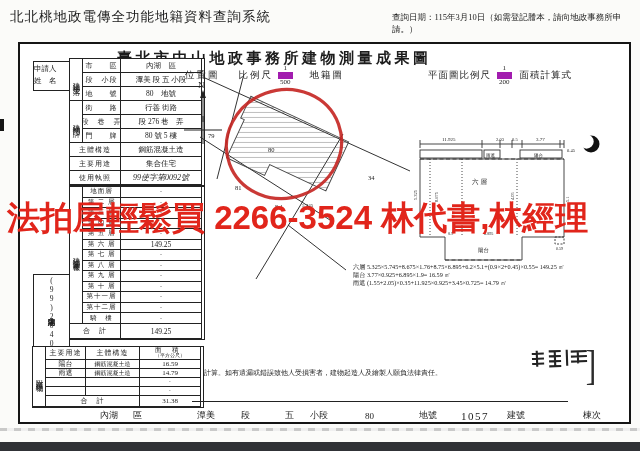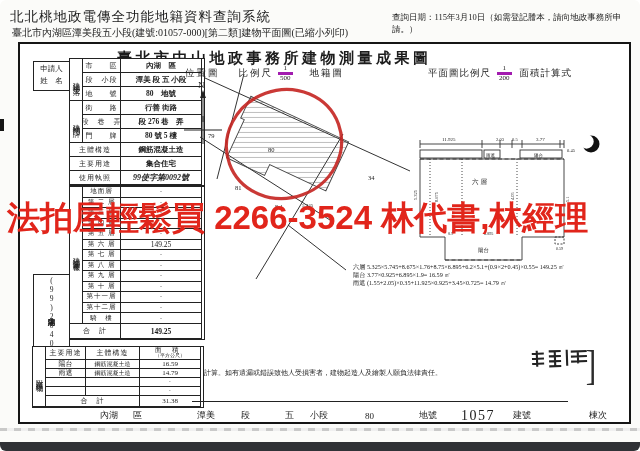--- a/index.html
+++ b/index.html
@@ -1,39 +1,39 @@
 <!DOCTYPE html>
 <html><head>
 <meta charset="utf-8">
 <style>
   html,body{margin:0;padding:0;}
   .screen{position:relative;width:640px;height:451px;background:#fbfbf9;overflow:hidden;
-          font-family:"Liberation Serif","DejaVu Serif",serif;color:#1c1c1c;border-radius:6px;}
+          font-family:"Liberation Serif","DejaVu Serif",serif;color:#1c1c1c;}
   .abs{position:absolute;}
   
   .sys-title{left:10px;top:8px;font-size:13.5px;letter-spacing:1px;}
   .query-date{left:392px;top:12px;font-size:8.5px;}
   .subtitle{left:12px;top:26px;font-size:10px;}
   
   .doc{left:18px;top:42px;width:609px;height:378px;border:2px solid #151515;background:#fff;}
   .doc > *{position:absolute;}
   .doc-title{left:97px;top:5px;font-size:15px;font-weight:bold;letter-spacing:3.5px;white-space:nowrap;}
   
   .applicant{left:13px;top:17px;width:35px;height:27px;border:1px solid #222;font-size:7.5px;
-             text-align:center;line-height:12px;padding-top:1px;}
+             line-height:12px;padding-top:1px;}
   
   .grid{display:grid;border:1px solid #222;background:#fff;}
   .c{border-right:1px solid #222;border-bottom:1px solid #222;display:flex;align-items:center;
      justify-content:center;overflow:hidden;white-space:nowrap;}
   .gl{writing-mode:vertical-rl;text-orientation:upright;font-size:7.5px;letter-spacing:2px;}
   .r3{grid-row:span 3;}
   .w2{grid-column:span 2;letter-spacing:2px;}
   .igrid{left:49px;top:14px;width:134px;grid-template-columns:13px 38px 81px;grid-auto-rows:14px;font-size:8px;}
   .lb{font-size:7px;letter-spacing:1px;}
-  .vl{font-size:7.5px;font-weight:bold;}
+  .vl{font-size:7.5px;}
   .hand{font-style:italic;font-size:8px;letter-spacing:0;}
   .agrid{left:49px;top:142px;width:134px;grid-template-columns:13px 38px 81px;
          grid-template-rows:repeat(12,10.5px) 11px 15px;}
   .gl-tall{grid-row:span 13;}
   .gl-tall .unit{font-size:6px;letter-spacing:0;}
   .floor{font-size:6.5px;letter-spacing:1px;}
   .dotv{font-size:7.5px;}
   .case-box{left:13px;top:230px;width:35px;height:74px;border:1px solid #222;writing-mode:vertical-rl;
             text-orientation:upright;font-size:7.5px;line-height:11px;display:flex;align-items:center;
             justify-content:center;text-align:center;}
@@ -42,48 +42,47 @@
   .gl-6{grid-row:span 6;}
   .hdr3{display:flex;flex-direction:column;line-height:6px;}
   .hdr3 .t1{font-size:6.5px;letter-spacing:2px;}
   .hdr3 .t2{font-size:5px;letter-spacing:0;}
   .atv{font-size:7px;}
   .atstruct{font-size:6px;}
   
   .loc-head,.plan-head{top:21px;left:0;display:flex;align-items:center;font-size:9.5px;white-space:nowrap;}
   .frac{display:inline-block;text-align:center;font-size:7px;line-height:7px;vertical-align:middle;}
   .frac .fn{display:block;}
-  .frac .fd{display:block;border-top:3px solid #a21caf;padding:0 2px;}
+  .frac .fd{display:block;border-top:7px solid #a21caf;padding:0 2px;}
   
   .calc{left:333px;top:219px;font-size:6.2px;line-height:8px;white-space:nowrap;}
   .notes{left:170px;top:306px;font-size:7px;line-height:9.6px;white-space:pre;}
   .notes-rule{left:172px;top:357px;width:376px;border-top:1.5px solid #222;height:0;}
   
   .strip{left:0;top:365px;width:600px;height:13px;display:flex;align-items:center;font-size:9px;white-space:nowrap;}
   .strip span{display:inline-block;padding-left:12px;}
-  .bno{font-size:14px;letter-spacing:1.5px;}
+  .bno{font-size:11px;letter-spacing:1.5px;}
   
   .watermark{left:0;top:196px;width:640px;padding-left:7px;font-size:33px;font-weight:bold;
              font-family:"Liberation Sans","DejaVu Sans",sans-serif;white-space:nowrap;z-index:50;
              letter-spacing:0;}
   .page-edge{left:0;top:428px;width:640px;height:3px;
              background:repeating-linear-gradient(90deg,#b9b9b9 0 7px,#ececec 7px 14px);opacity:.75;}
   .bottom-bar{left:0;top:442px;width:640px;height:9px;background:#303236;}
   .edge-mark{left:0;top:119px;width:4px;height:12px;background:#151515;}
   .bracket{left:584px;top:344px;font-size:42px;color:#2b2b2b;line-height:1;transform:scaleX(.75);}
   svg text{font-family:"Liberation Serif","DejaVu Serif",serif;fill:#1c1c1c;}
 </style>
 </head>
 <body>
 
 <div class="screen">
 
   <div class="abs sys-title">北北桃地政電傳全功能地籍資料查詢系統</div>
   <div class="abs query-date">查詢日期：115年3月10日（如需登記謄本，請向地政事務所申請。）</div>
-  <div class="abs subtitle">臺北市內湖區潭美段五小段(建號:01057-000)[第二類]建物平面圖(已縮小列印)</div>
 
   <div class="abs doc">
     <div class="doc-title">臺北市中山地政事務所建物測量成果圖</div>
 
     <div class="applicant">
       <div>申請人</div>
       <div>姓　名</div>
     </div>
 
     <div class="grid igrid">

